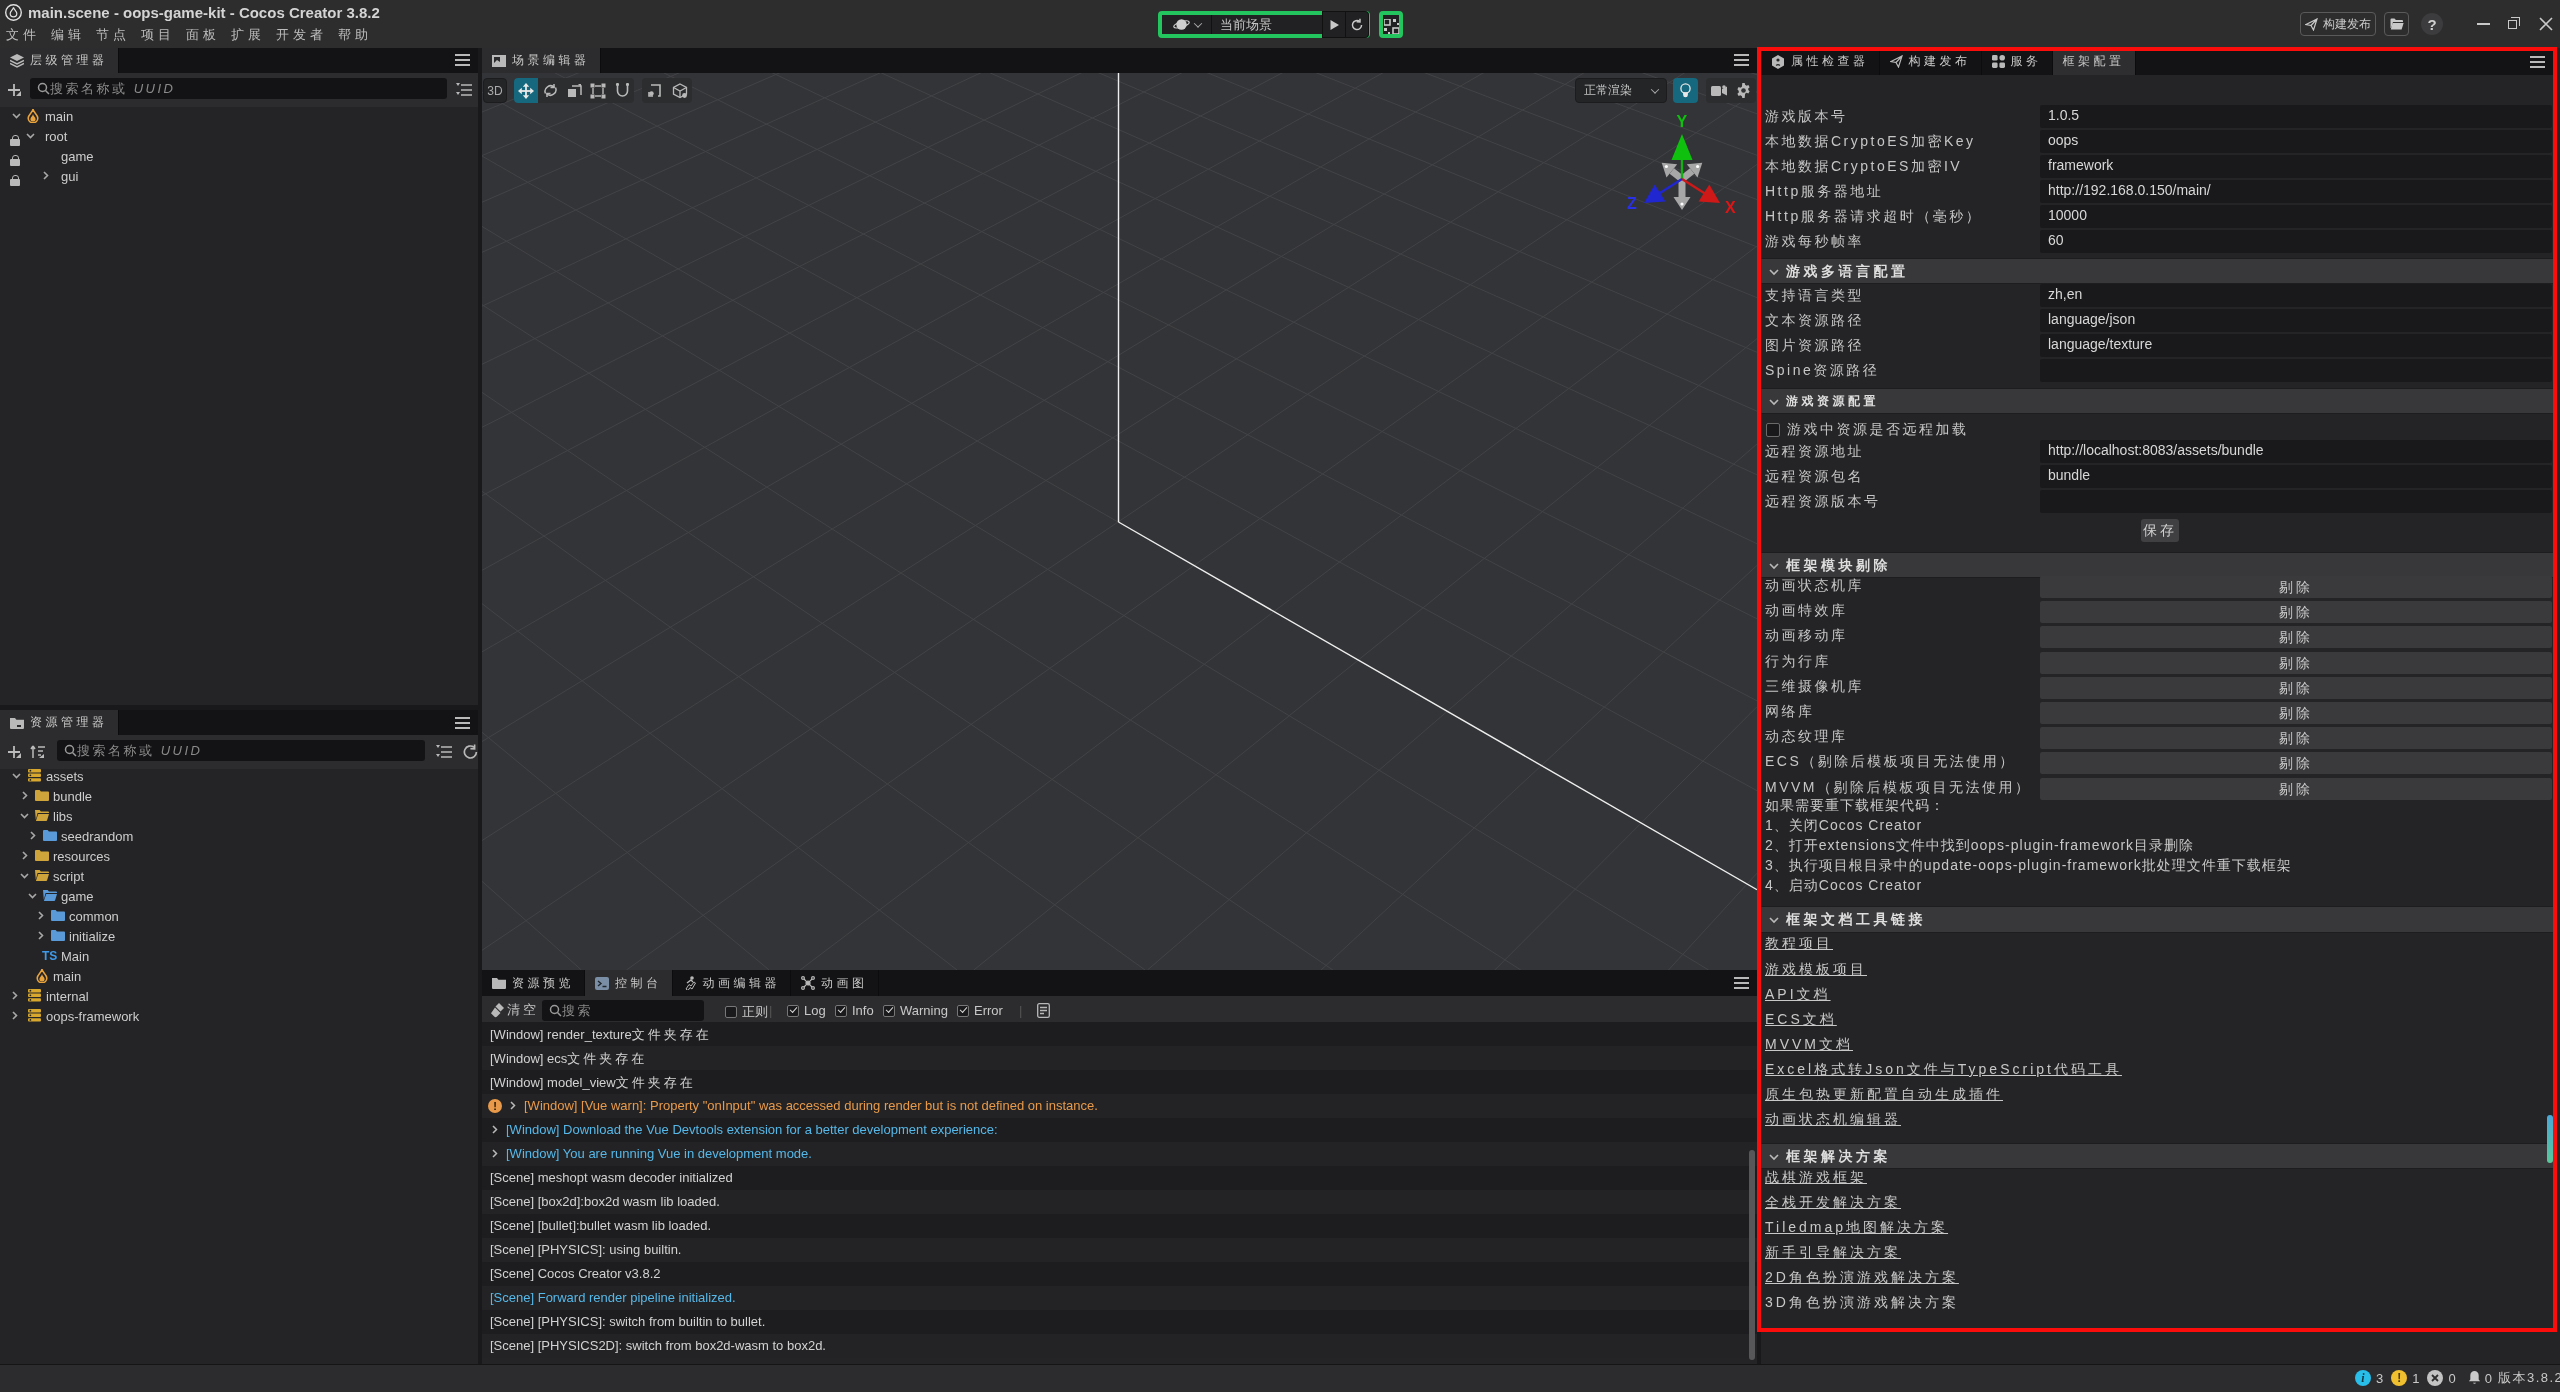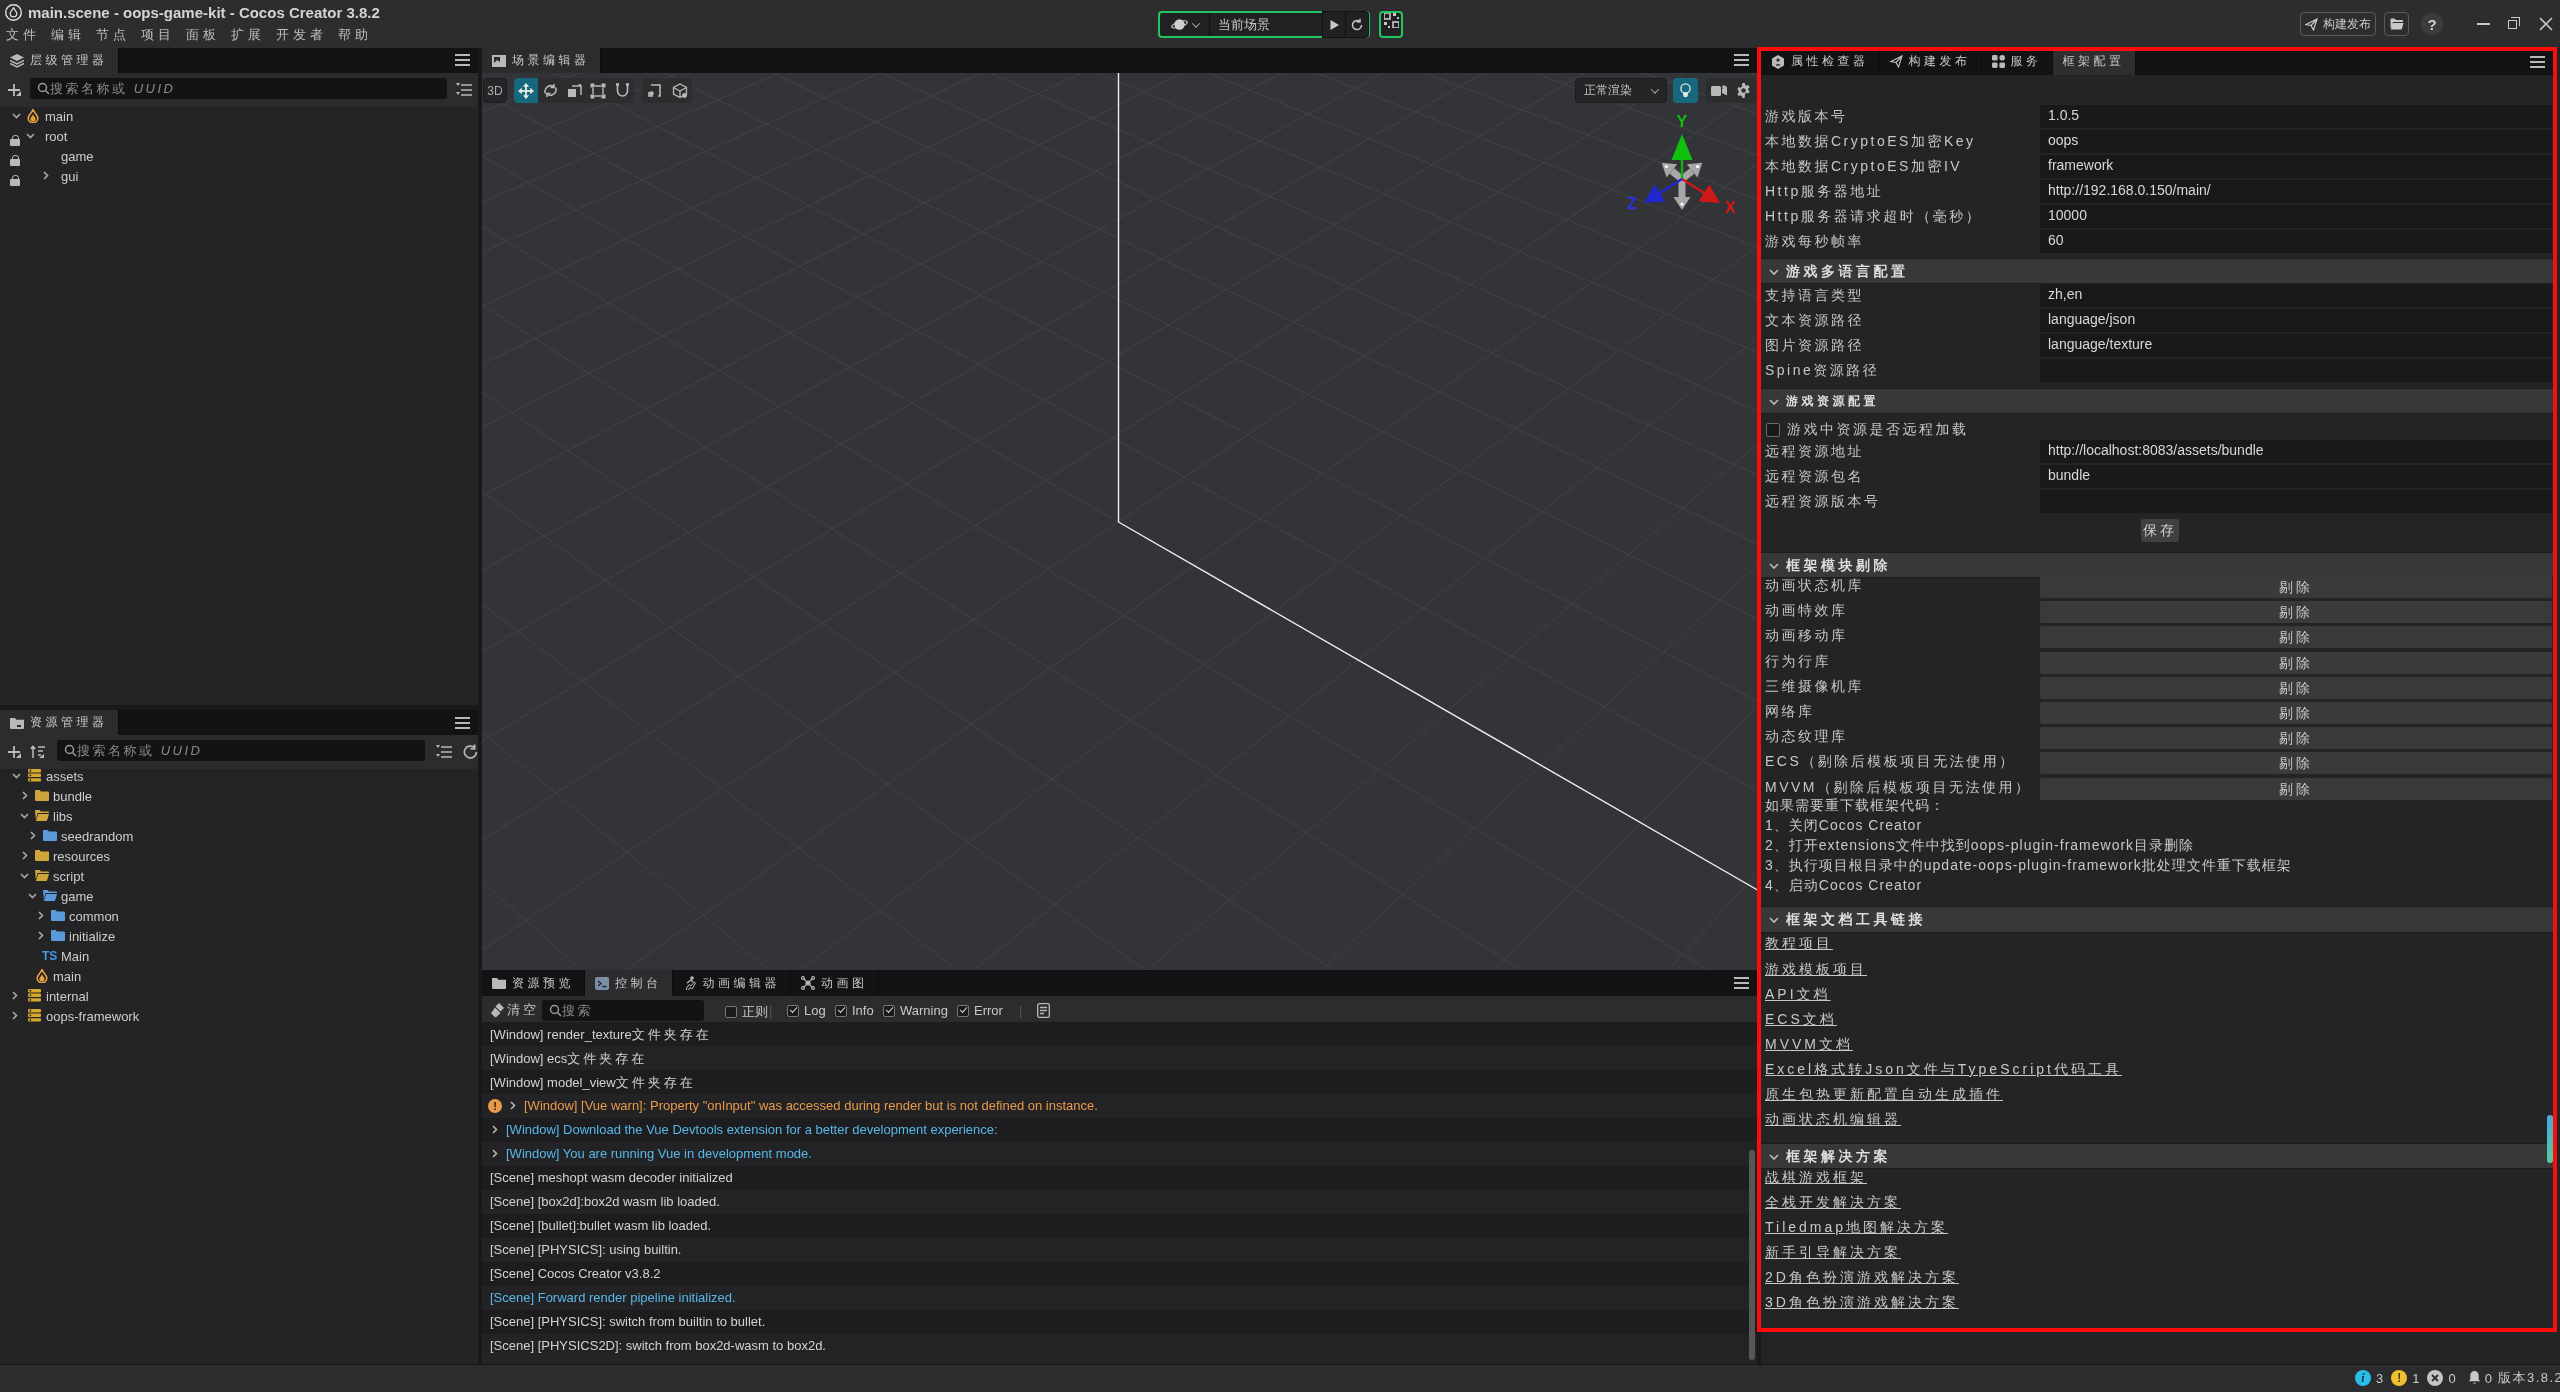--- a/index.html
+++ b/index.html
@@ -1,20 +1,20 @@
 <!DOCTYPE html>
 <html><head><meta charset="utf-8"><style>
 *{margin:0;padding:0;box-sizing:border-box}
 html,body{width:2560px;height:1392px;overflow:hidden;background:#242426;font-family:"Liberation Sans",sans-serif;-webkit-font-smoothing:antialiased}
 .abs{position:absolute}
 #chrome{left:0;top:0;width:2560px;height:48px;background:#2d2d2e}
 #title{left:28px;top:4px;color:#d4d4d4;font-size:15px;font-weight:bold}
 #menus{left:6px;top:26px;color:#bdbdbd;font-size:13px}
 #menus span{margin-right:11px;letter-spacing:4px}
-.tbgroup{background:#212123;border:2px solid #22c55e;border-radius:4px;display:flex;align-items:flex-start}
+.tbgroup{background:#212123;border:4px solid #22c55e;border-radius:4px;display:flex;align-items:flex-end}
 .panel{background:#242426}
 .tabbar{background:#131315;height:25px;display:flex;align-items:stretch}
 .tab{display:flex;align-items:center;padding:0 10px;color:#c9c9c9;font-size:12px;gap:6px;letter-spacing:3.5px;border-right:1px solid #0c0c0e}
 .tab.on{background:#242426}
 .tab.on2{background:#2c2c2e}
 .ham{position:absolute;right:8px;top:6px;width:15px;height:12px;border-top:2px solid #b9b9b9;border-bottom:2px solid #b9b9b9}
 .ham:before{content:"";display:block;margin-top:3px;height:2px;background:#b9b9b9}
 .ptool{background:#2c2c2f;height:34px;position:relative}
 .sinput{position:absolute;background:#131315;border-radius:3px;height:21px;color:#8a8a8a;font-size:13px;display:flex;align-items:center;padding-left:7px;letter-spacing:2.5px}
 .sinput i{font-style:italic;font-family:"Liberation Sans"}
@@ -702,21 +702,21 @@
         <svg style="position:absolute;left:8px;top:10px" width="10" height="7" viewBox="0 0 10 7">
           <path d="M1 1 L5 5 L9 1" fill="none" stroke="#b9b9b9" stroke-width="1.6"></path>
         </svg>
         <span style="position:absolute;left:25px;top:4px;color:#dedede;font-size:14px;font-weight:bold;letter-spacing:3.5px">框架解决方案</span>
       </div>
       <span style="position:absolute;left:4px;top:1121px;color:#c8c8c8;font-size:14px;letter-spacing:3px;text-decoration:underline;white-space:nowrap">战棋游戏框架</span>
       <span style="position:absolute;left:4px;top:1146px;color:#c8c8c8;font-size:14px;letter-spacing:3px;text-decoration:underline;white-space:nowrap">全栈开发解决方案</span>
       <span style="position:absolute;left:4px;top:1171px;color:#c8c8c8;font-size:14px;letter-spacing:3px;text-decoration:underline;white-space:nowrap">Tiledmap地图解决方案</span>
       <span style="position:absolute;left:4px;top:1196px;color:#c8c8c8;font-size:14px;letter-spacing:3px;text-decoration:underline;white-space:nowrap">新手引导解决方案</span>
       <span style="position:absolute;left:4px;top:1221px;color:#c8c8c8;font-size:14px;letter-spacing:3px;text-decoration:underline;white-space:nowrap">2D角色扮演游戏解决方案</span>
-      <span style="position:absolute;left:4px;top:1246px;color:#c8c8c8;font-size:14px;letter-spacing:3px;text-decoration:underline;white-space:nowrap">3D角色扮演游戏解决方案</span>
+      <span style="position:absolute;left:4px;top:1246px;color:#c8c8c8;font-size:14px;letter-spacing:3px;white-space:nowrap">3D角色扮演游戏解决方案</span>
       <div style="position:absolute;left:786px;top:1067px;width:6px;height:48px;background:linear-gradient(#4aa8d8,#58c89a);border-radius:3px"></div>
     </div>
 </div>
 <div class="abs" id="redframe" style="left:1757px;top:47px;width:800px;height:1285px;border:4px solid #fb0d0b;z-index:50"></div>
 
 <div class="abs" style="left:0;top:1364px;width:2560px;height:28px;background:#2c2c2e;border-top:1px solid #151515"></div>
 <div class="abs" id="statusicons" style="top:1369px;left:2355px;height:18px;display:flex;align-items:center;font-size:13px;color:#c9c9c9;white-space:nowrap">
   <span style="width:16px;height:16px;border-radius:50%;background:#29bdea;color:#123945;font-weight:bold;font-size:12px;display:flex;align-items:center;justify-content:center;font-style:italic;font-family:'Liberation Serif',serif">i</span>
     <span style="margin-left:5px">3</span>
   <span style="margin-left:8px;width:16px;height:16px;border-radius:50%;background:#f0c030;color:#4a3a08;font-weight:bold;font-size:12px;display:flex;align-items:center;justify-content:center">!</span>

